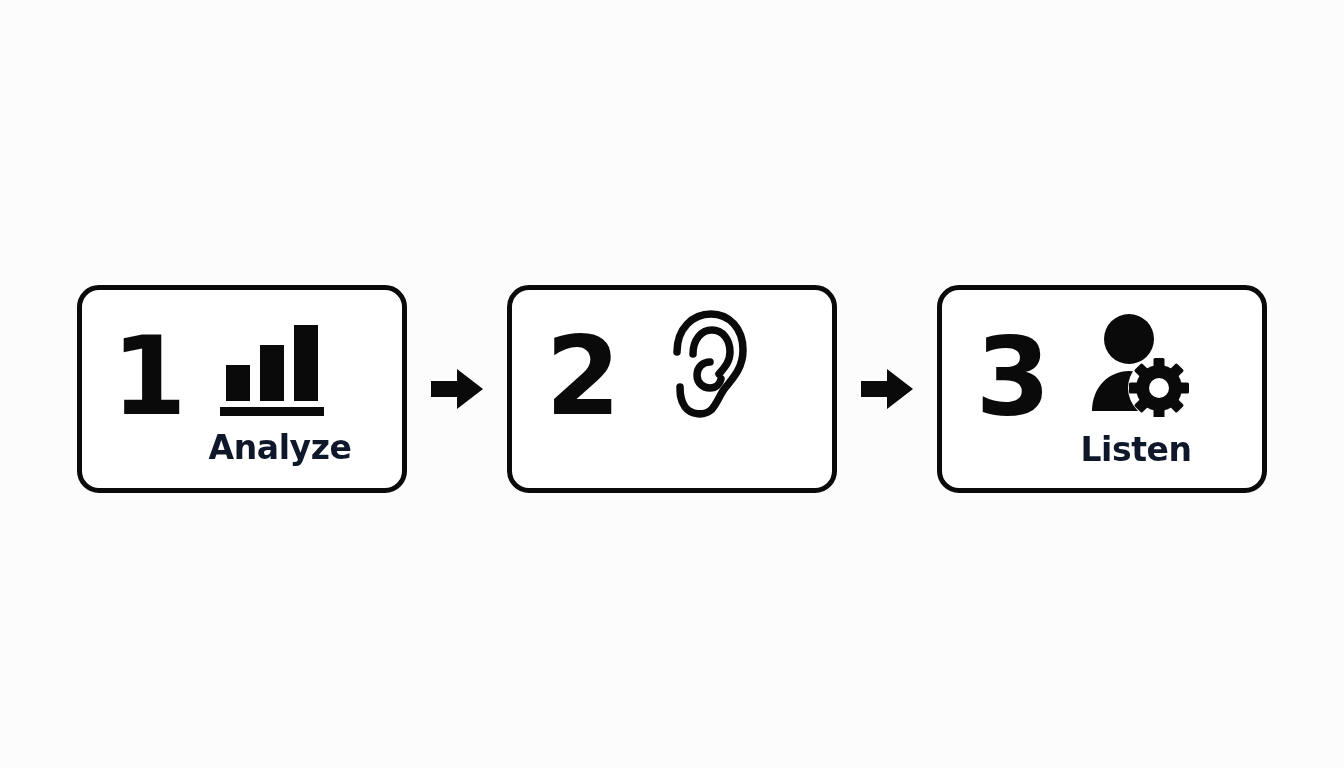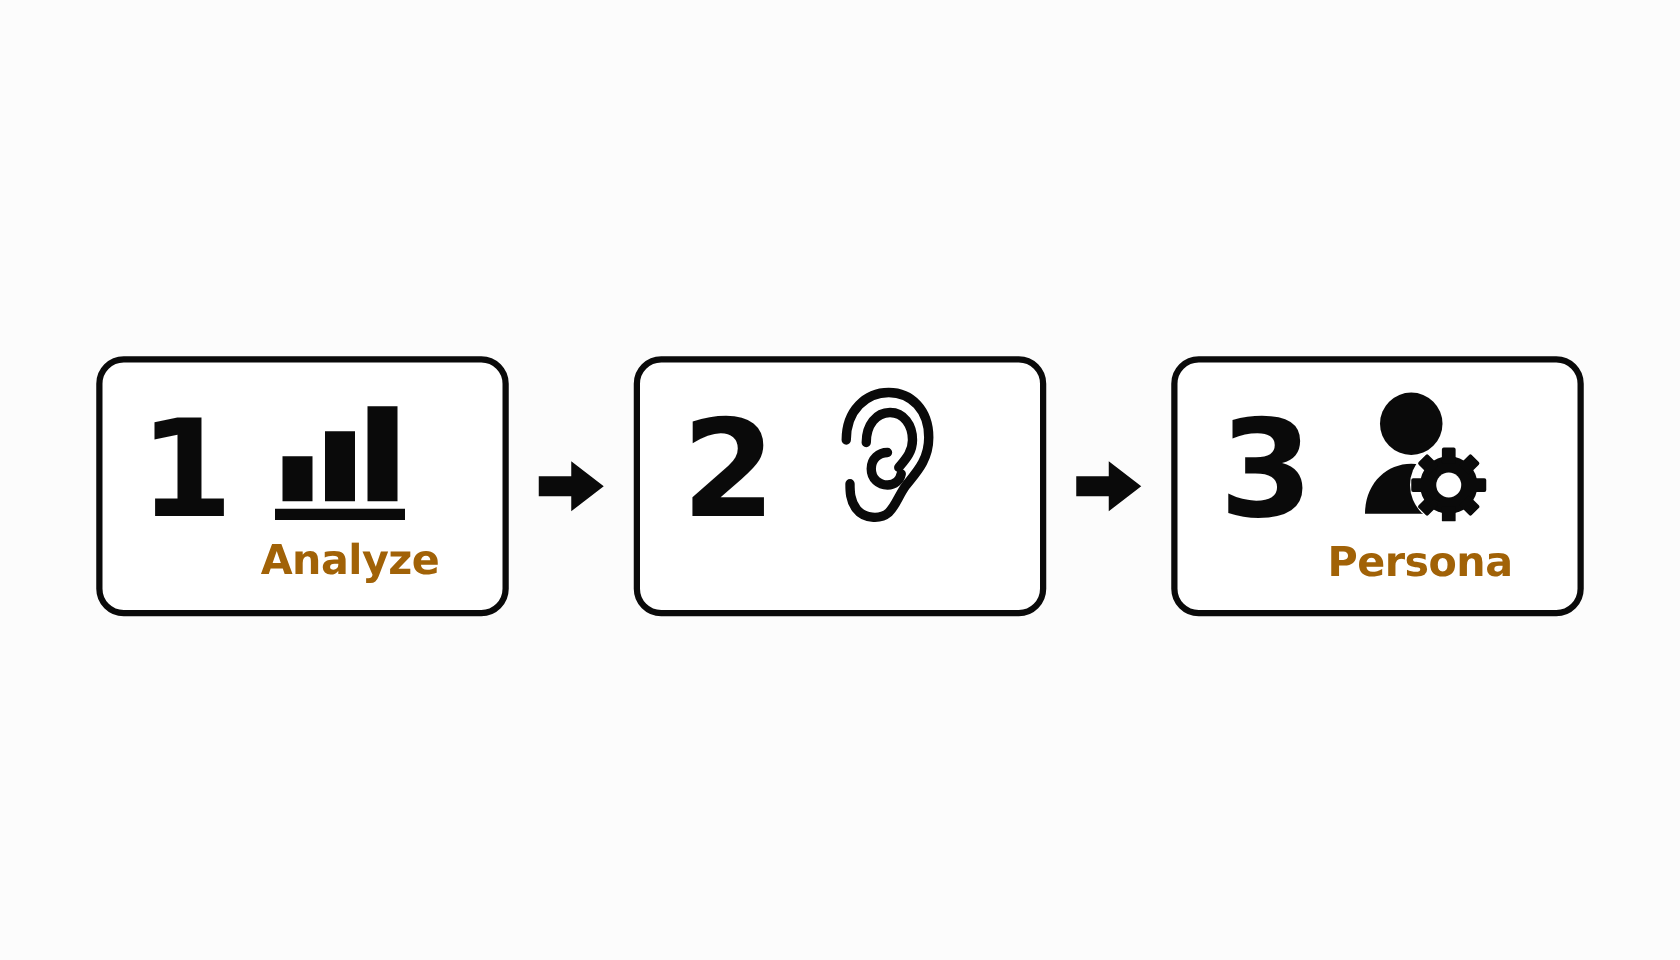--- a/index.html
+++ b/index.html
@@ -85,21 +85,21 @@
     right: 10px;
     top: 134px;
     height: 50px;
     display: flex;
     align-items: center;
     justify-content: center;
     font-family: "DejaVu Sans", sans-serif;
     font-weight: 700;
     font-size: 33px;
     line-height: 1;
-    color: #a16207;
+    color: #0f172a;
     letter-spacing: -0.4px;
     white-space: nowrap;
   }
 
   
   .card-1 .step-icon { left: 130px; top: 26px; }
   .card-1 .step-label { left: 86px; top: 132px; }
 
   .card-2 .step-number { left: 22px; }
   .card-2 .step-icon { left: 140px; top: 18px; width: 112px; height: 112px; }
@@ -211,18 +211,18 @@
                 <rect x="-5.5" y="-30" width="11" height="13" rx="1.5" transform="rotate(45)"></rect>
                 <rect x="-5.5" y="17" width="11" height="13" rx="1.5" transform="rotate(45)"></rect>
                 <rect x="-30" y="-5.5" width="13" height="11" rx="1.5" transform="rotate(45)"></rect>
                 <rect x="17" y="-5.5" width="13" height="11" rx="1.5" transform="rotate(45)"></rect>
               </g>
               <circle cx="0" cy="0" r="10" fill="#ffffff"></circle>
             </g>
           </svg>
         </div>
 
-        <div class="step-label">Persona</div>
+        <div class="step-label">Listen</div>
       </div>
     </div>
 
   </div>
 </div>
 
 </body></html>

